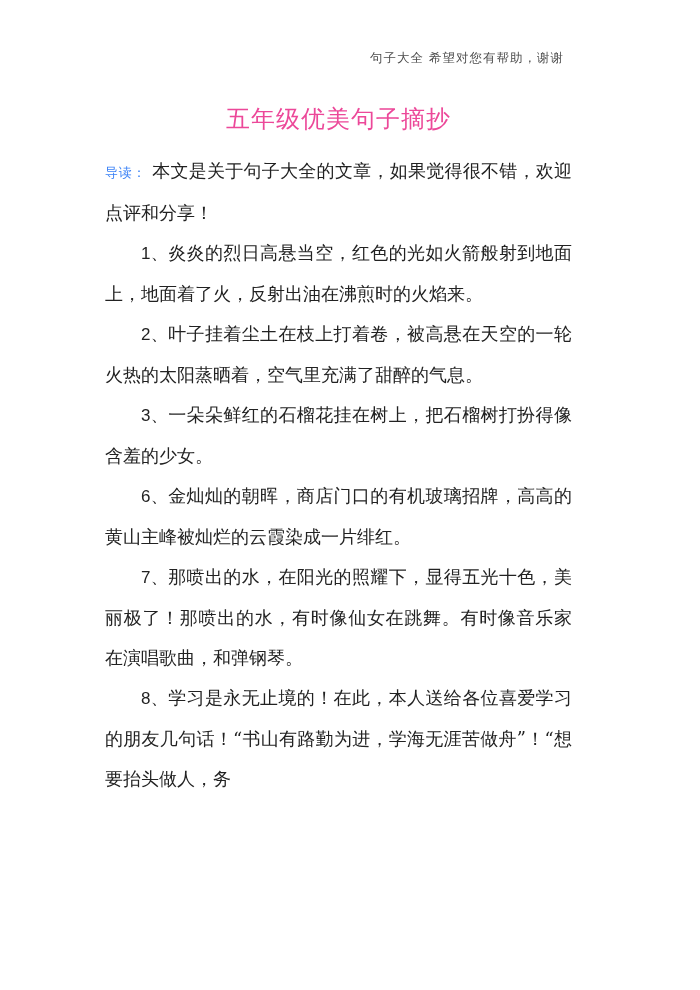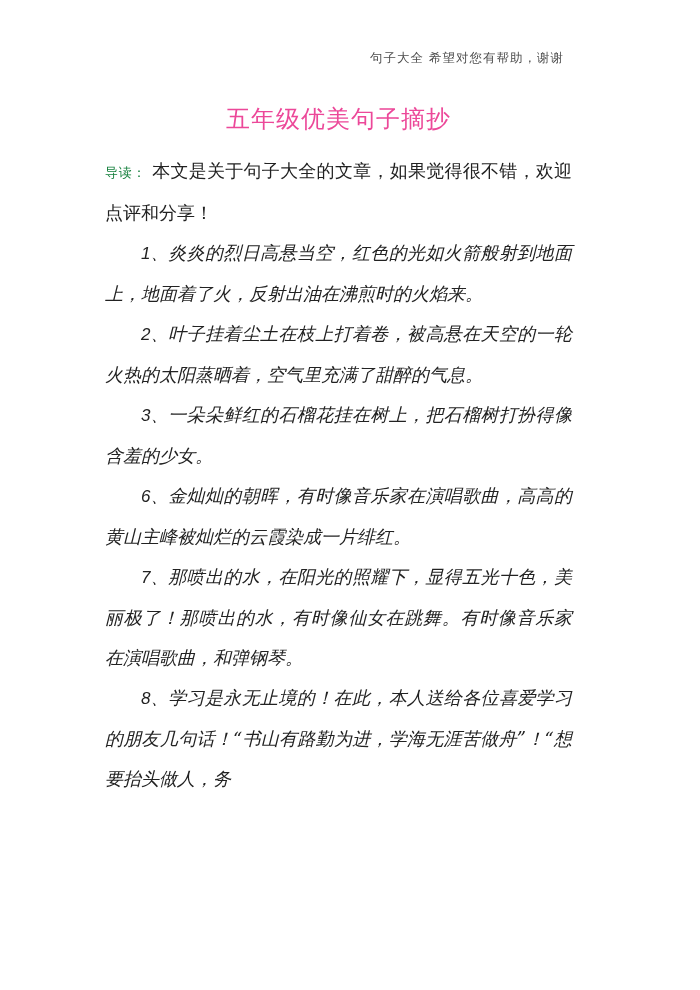--- a/index.html
+++ b/index.html
@@ -46,31 +46,30 @@
   p.para {
     margin: 0;
     font-size: 18px;
     line-height: 40px;
     text-align: justify;
     text-justify: inter-character;
     color: #222222;
   }
   p.item {
     text-indent: 36px; 
-    font-style: italic;
   }
   .num {
     font-family: "Liberation Sans", "DejaVu Sans", sans-serif;
     font-size: 17px;
   }
   .intro-label {
     font-size: 13px;
     letter-spacing: 0.5px;
     margin-right: 6px;
-    color: #15803d;
+    color: #3b82f6;
   }
 </style>
 </head>
 <body>
 
 <div class="page">
 
   <div class="doc-header">
     <span>句子大全 希望对您有帮助，谢谢</span>
   </div>
@@ -82,20 +81,20 @@
     <p class="para intro"><span class="intro-label">导读：</span><span>本文是关于句子大全的文章，如果觉得很不错，欢迎点评和分享！</span></p>
 
     <p class="para item"><span class="num">1、</span><span>炎炎的烈日高悬当空，红色的光如火箭般射到地面上，地面着了火，反射出油在沸煎时的火焰来。</span></p>
 
     <p class="para item"><span class="num">2、</span><span>叶子挂着尘土在枝上打着卷，被高悬在天空的一轮火热的太阳蒸晒着，空气里充满了甜醉的气息。</span></p>
 
     <p class="para item"><span class="num">3、</span><span>一朵朵鲜红的石榴花挂在树上，把石榴树打扮得像含羞的少女。</span></p>
 
 
 
-    <p class="para item"><span class="num">6、</span><span>金灿灿的朝晖，有时像音乐家在演唱歌曲，高高的黄山主峰被灿烂的云霞染成一片绯红。</span></p>
+    <p class="para item"><span class="num">6、</span><span>金灿灿的朝晖，商店门口的有机玻璃招牌，高高的黄山主峰被灿烂的云霞染成一片绯红。</span></p>
 
     <p class="para item"><span class="num">7、</span><span>那喷出的水，在阳光的照耀下，显得五光十色，美丽极了！那喷出的水，有时像仙女在跳舞。有时像音乐家在演唱歌曲，和弹钢琴。</span></p>
 
     <p class="para item"><span class="num">8、</span><span>学习是永无止境的！在此，本人送给各位喜爱学习的朋友几句话！“书山有路勤为进，学海无涯苦做舟”！“想要抬头做人，务</span></p>
 
   </div>
 </div>
 
 </body></html>

